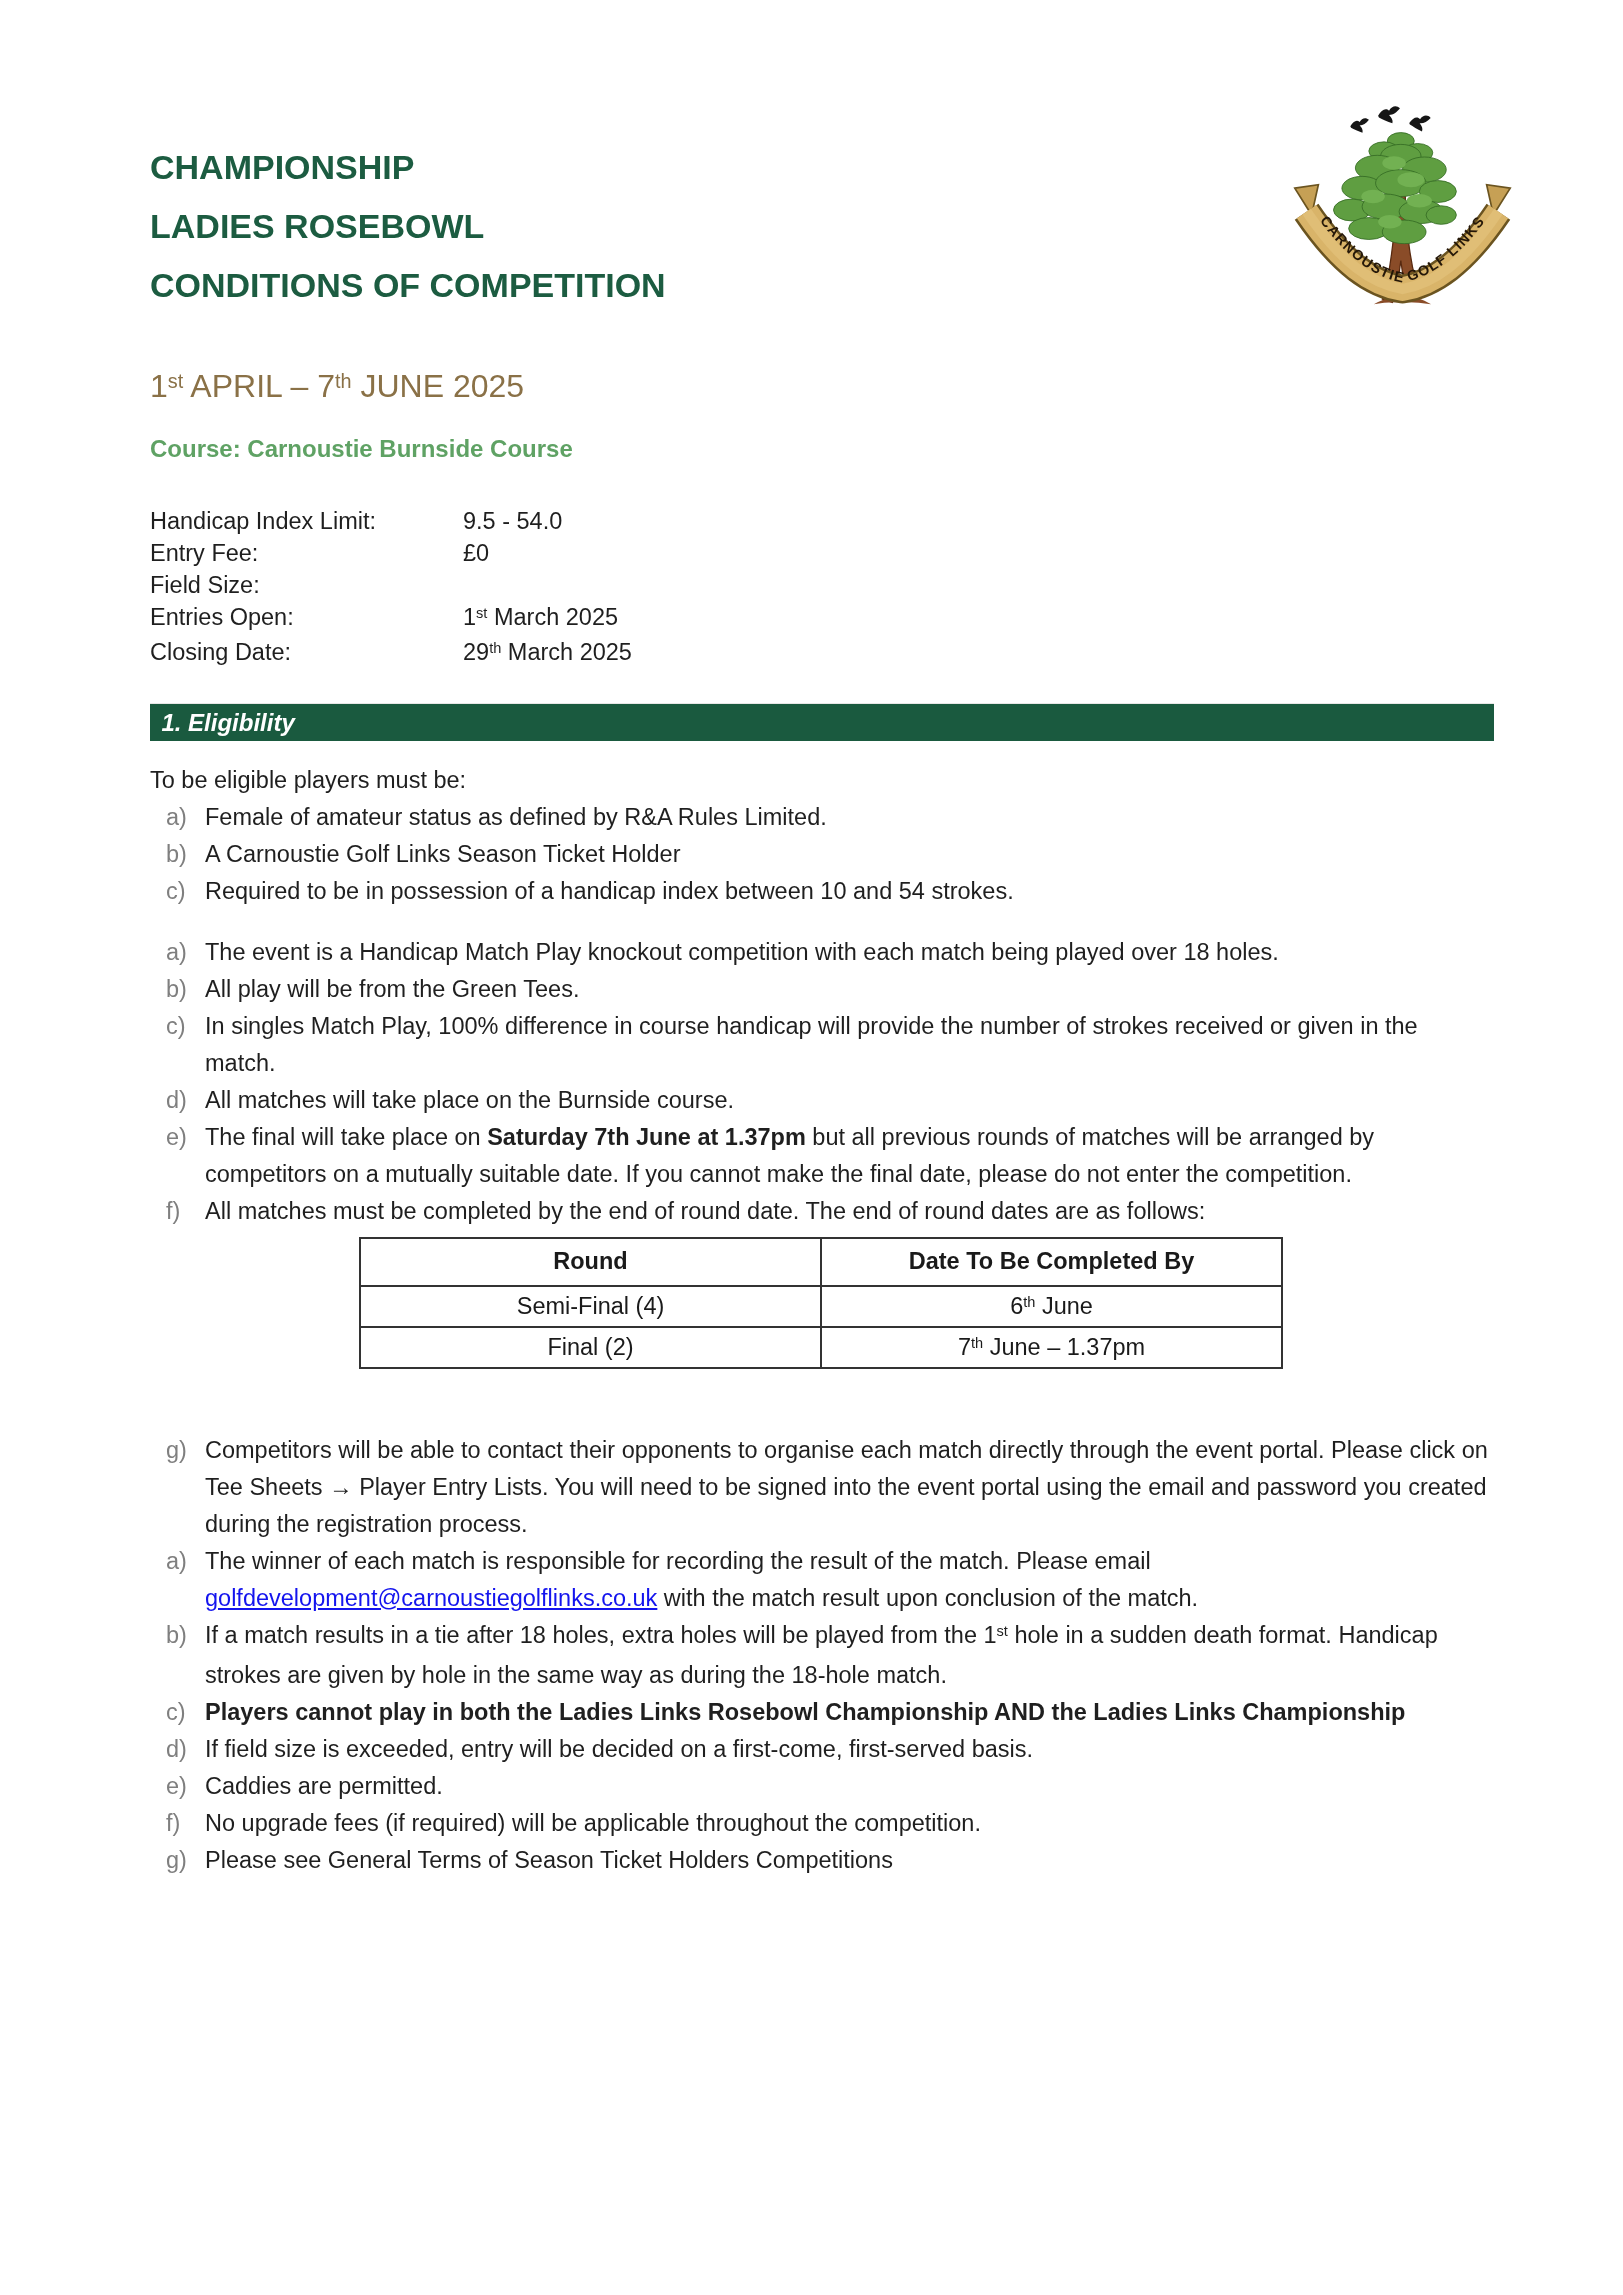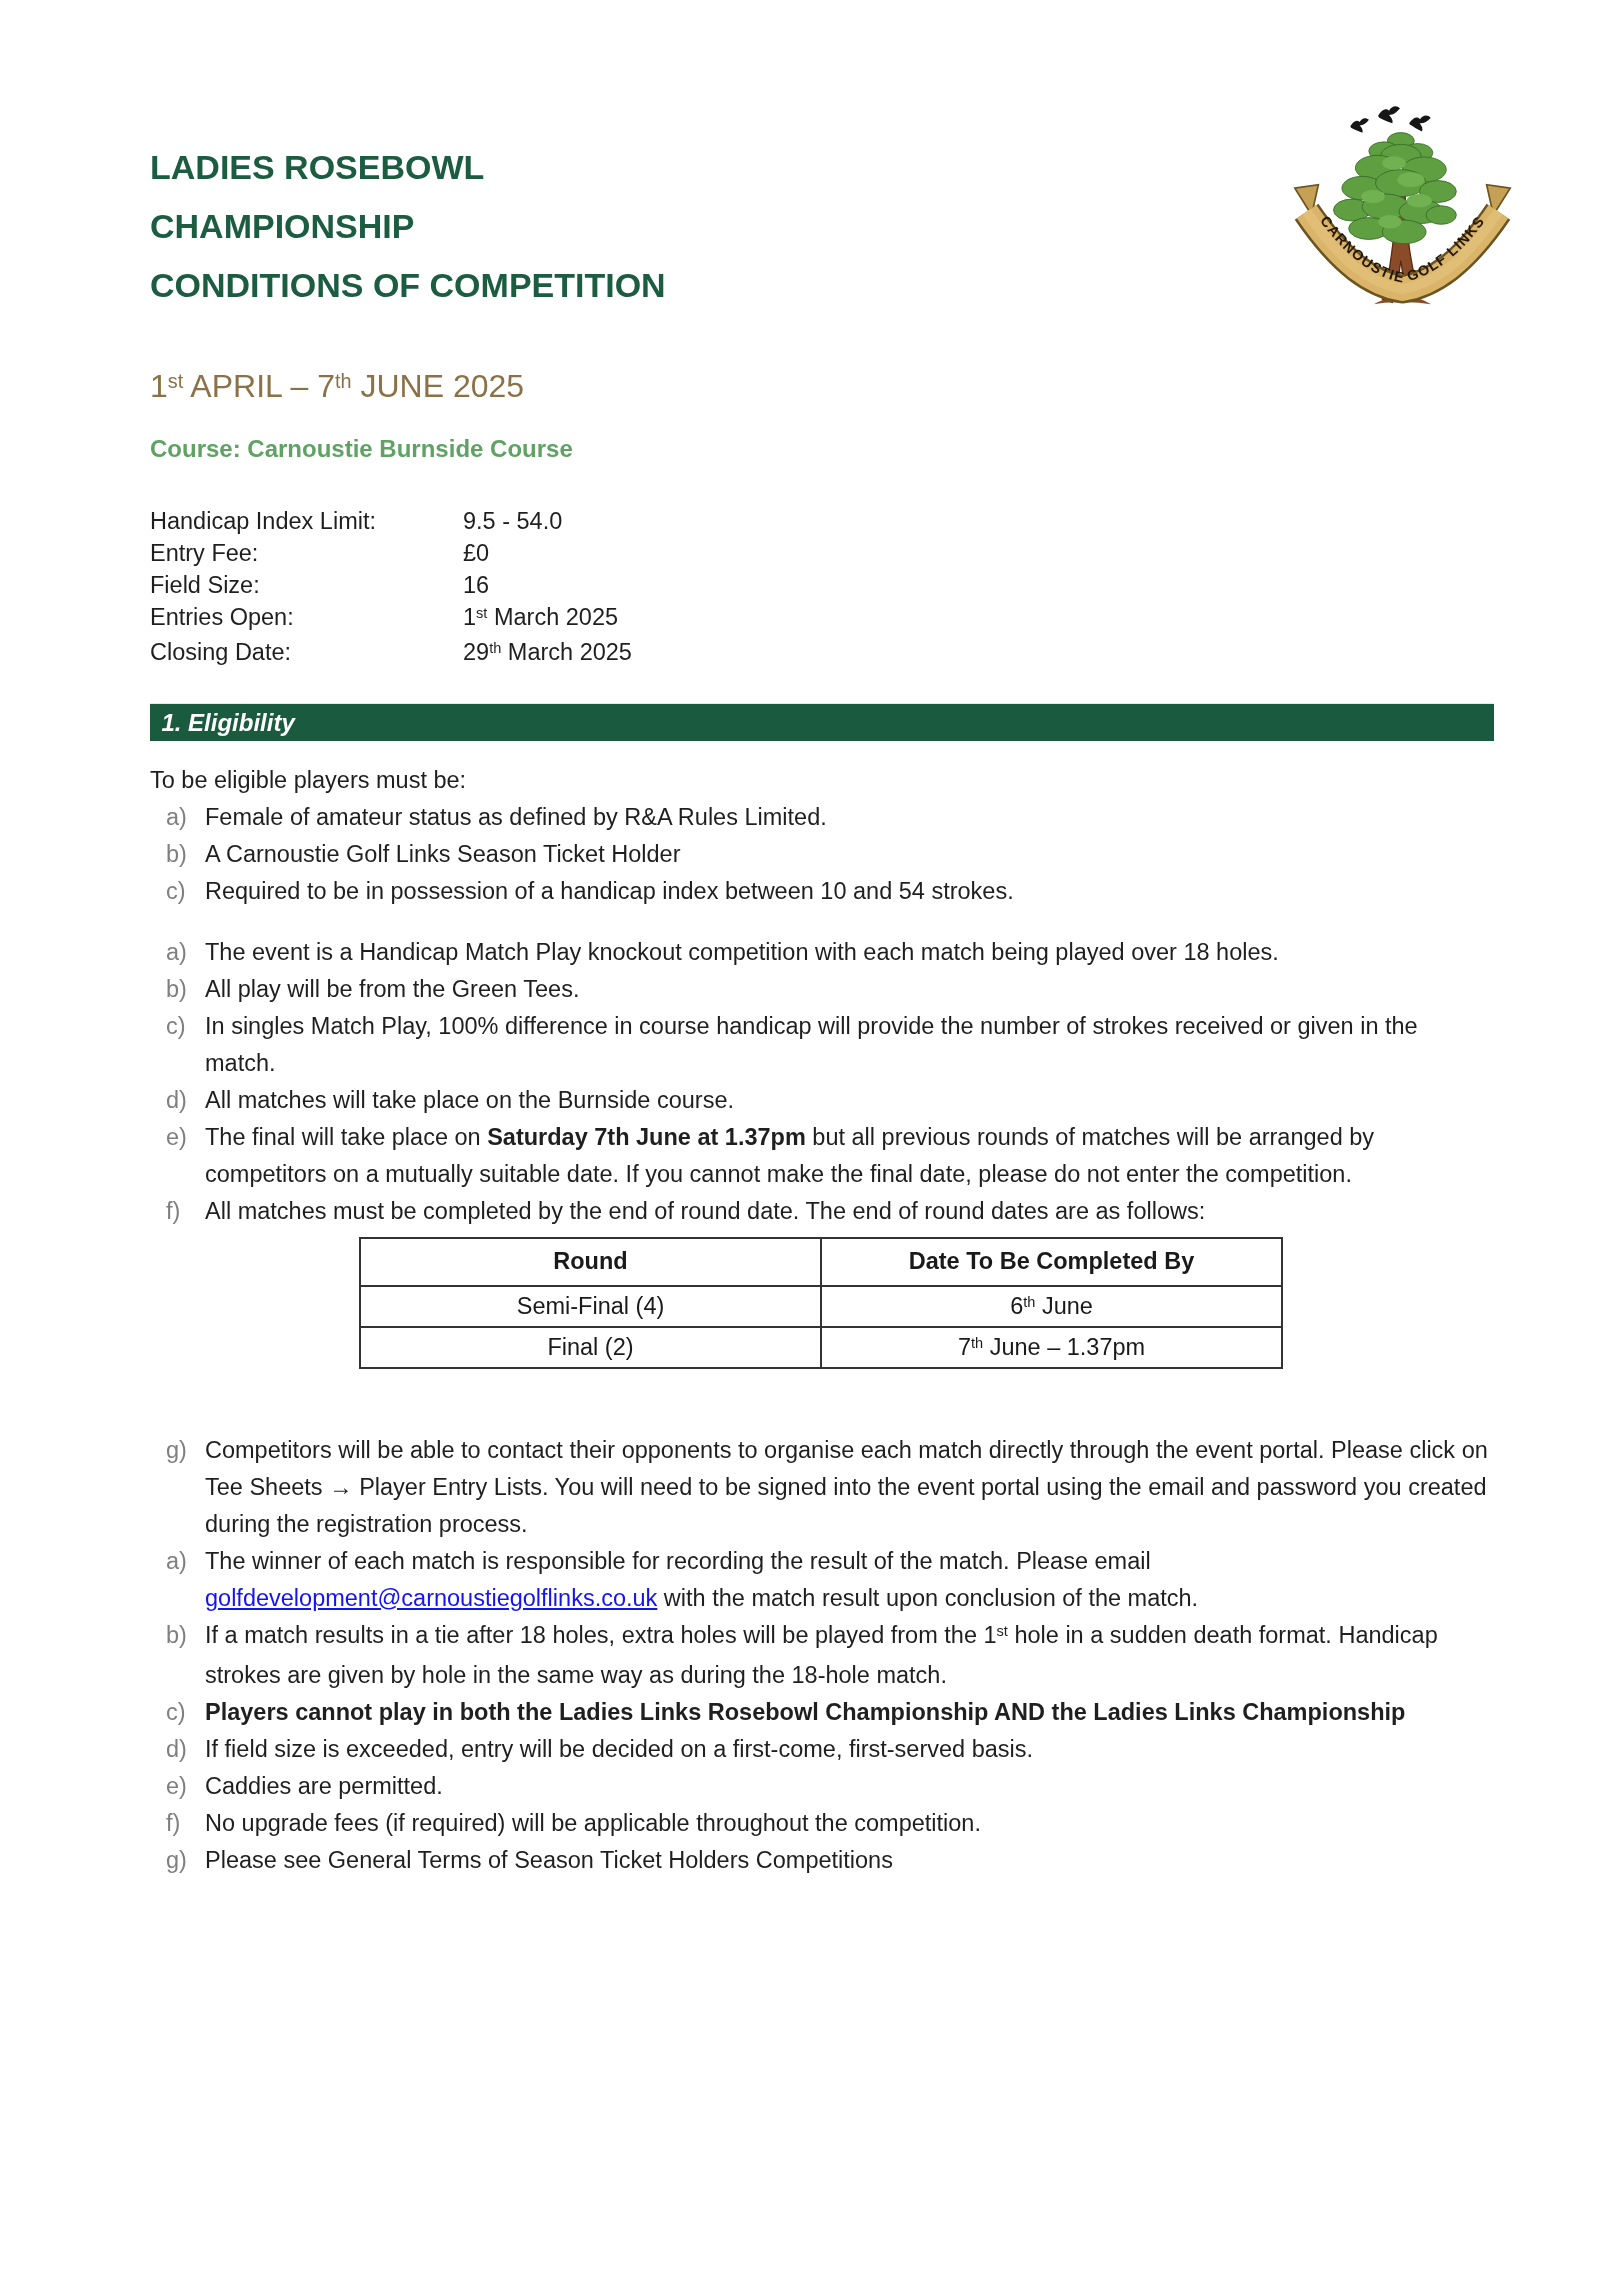--- a/index.html
+++ b/index.html
@@ -46,22 +46,22 @@
   }
   table.rounds th{height:44px;font-weight:bold;}
   table.rounds td{height:37px;}
 </style>
 </head>
 <body>
 
 <div class="page">
 
   <div class="title">
+    <div>CHAMPIONSHIP</div>
     <div>LADIES ROSEBOWL</div>
-    <div>CHAMPIONSHIP</div>
     <div>CONDITIONS OF COMPETITION</div>
   </div>
 
   <svg class="logo" viewBox="0 0 260 290" xmlns="http://www.w3.org/2000/svg">
     <g fill="#161616">
       <path transform="translate(68,18) scale(0.85)" d="M0 10 C4 3 9 0 13 4 C16 -2 22 -3 26 1 C22 6 18 9 13 9 C16 12 18 15 17 19 C11 17 5 14 1 12 Z"></path>
       <path transform="translate(101,4)" d="M0 10 C4 3 9 0 13 4 C16 -2 22 -3 26 1 C22 6 18 9 13 9 C16 12 18 15 17 19 C11 17 5 14 1 12 Z"></path>
       <path transform="translate(139,13) scale(0.95) rotate(6)" d="M0 10 C4 3 9 0 13 4 C16 -2 22 -3 26 1 C22 6 18 9 13 9 C16 12 18 15 17 19 C11 17 5 14 1 12 Z"></path>
     </g>
     <g>
@@ -119,21 +119,20 @@
       <div class="drow">
         <span>Handicap Index Limit:</span>
         <span><span>9.5 - 54.0</span></span>
       </div>
       <div class="drow">
         <span>Entry Fee:</span>
         <span><span>£0</span></span>
       </div>
       <div class="drow">
         <span>Field Size:</span>
-        <span><span>16</span></span>
       </div>
       <div class="drow">
         <span>Entries Open:</span>
         <span><span>1</span><span class="sup">st</span><span> March 2025</span></span>
       </div>
       <div class="drow">
         <span>Closing Date:</span>
         <span><span>29</span><span class="sup">th</span><span> March 2025</span></span>
       </div>
     </div>

